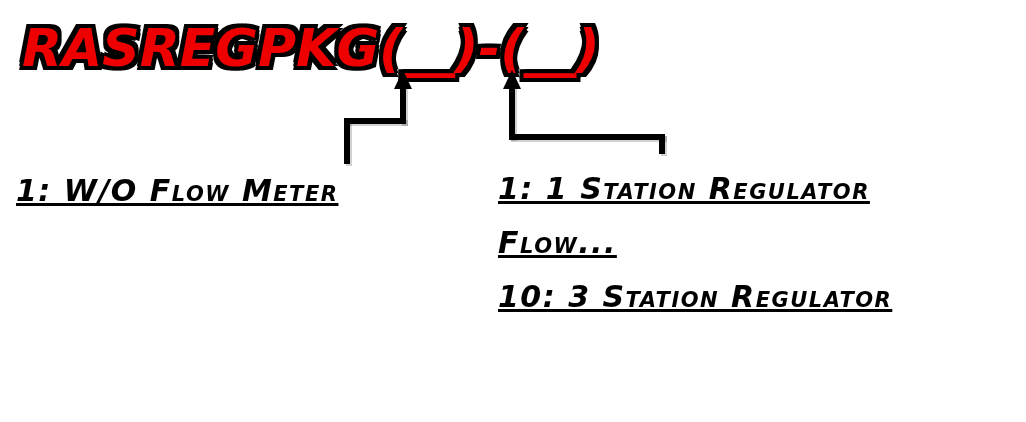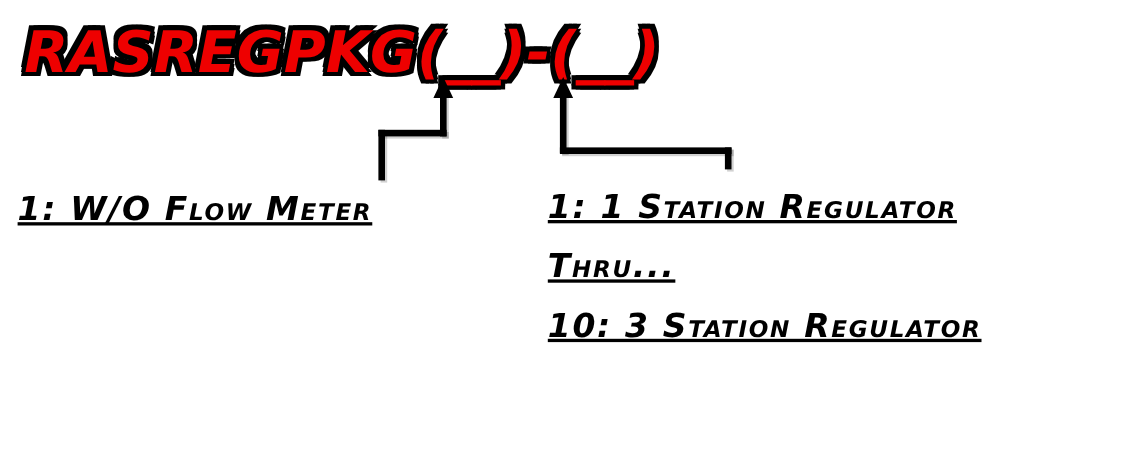--- a/index.html
+++ b/index.html
@@ -100,17 +100,17 @@
     <div class="seg r-horiz"></div>
     <div class="seg r-drop"></div>
   </div>
 
   <div class="legend legend-left">
     <div class="legend-line">1: W/O Flow Meter</div>
   </div>
 
   <div class="legend legend-right">
     <div class="legend-line">1: 1 Station Regulator</div>
-    <div class="legend-line">Thru...</div>
+    <div class="legend-line">Flow...</div>
     <div class="legend-line">10: 3 Station Regulator</div>
   </div>
 
 </div>
 
 </body></html>

